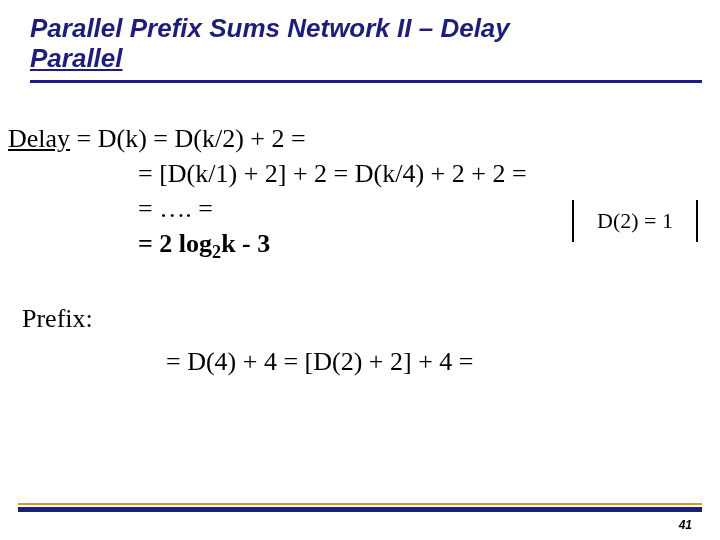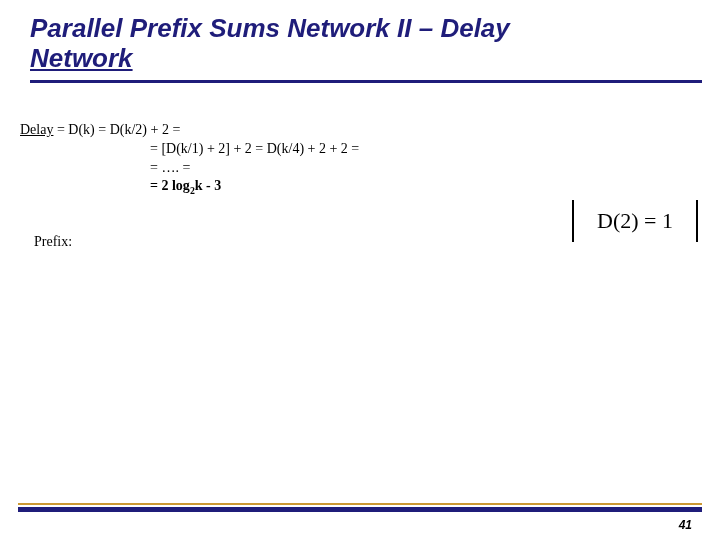--- a/index.html
+++ b/index.html
@@ -19,23 +19,23 @@
       padding: 14px 0 4px 30px;
       line-height: 1.15;
     }
     .title .underline { text-decoration: underline; }
     .title-rule {
       border: none;
       border-top: 3px solid #1f1d7a;
       margin: 2px 18px 0 30px;
     }
     .body {
-      padding: 38px 0 0 20px;
+      padding: 38px 0 0 8px;
       font-family: "Times New Roman", Times, serif;
-      font-size: 14px;
+      font-size: 26px;
       color: #000;
       line-height: 1.35;
     }
     .delay-block { position: relative; }
     .indent1 { padding-left: 130px; display: block; }
     .example-label { padding: 36px 0 8px 14px; }
     .ex-indent1 { padding-left: 158px; display: block; }
     .ex-first { padding-left: 70px; display: block; }
     .sub { font-size: 0.7em; vertical-align: sub; }
     .d2box {
@@ -71,35 +71,36 @@
       font-style: italic;
       font-weight: bold;
       font-family: Arial, sans-serif;
     }
   </style>
 </head>
 <body>
 
 <div class="title">
   <span>Parallel Prefix Sums Network II – Delay</span><br>
-  <span class="underline">Network</span>
+  <span class="underline">Parallel</span>
 </div>
 <hr class="title-rule">
 
 <div class="body">
   <div class="delay-block">
     <span><span style="text-decoration:underline;">Delay</span><span> = D(k) = D(k/2) + 2 =</span></span>
     <span class="indent1">= [D(k/1) + 2] + 2 = D(k/4) + 2 + 2 =</span>
     <span class="indent1">= …. =</span>
     <span class="indent1"><b><span>= 2 log</span><span class="sub">2</span><span>k - 3</span></b></span>
   </div>
 
   <div class="example-label">Prefix:</div>
 
   <div>
+    <span class="ex-indent1">= D(4) + 4 =  [D(2) + 2] + 4 =</span>
   </div>
 </div>
 
 <div class="d2box">D(2) = 1</div>
 
 <div class="bottom-bar">
   <hr class="thin-rule">
   <hr class="thick-rule">
 </div>
 <div class="pagenum">41</div>

